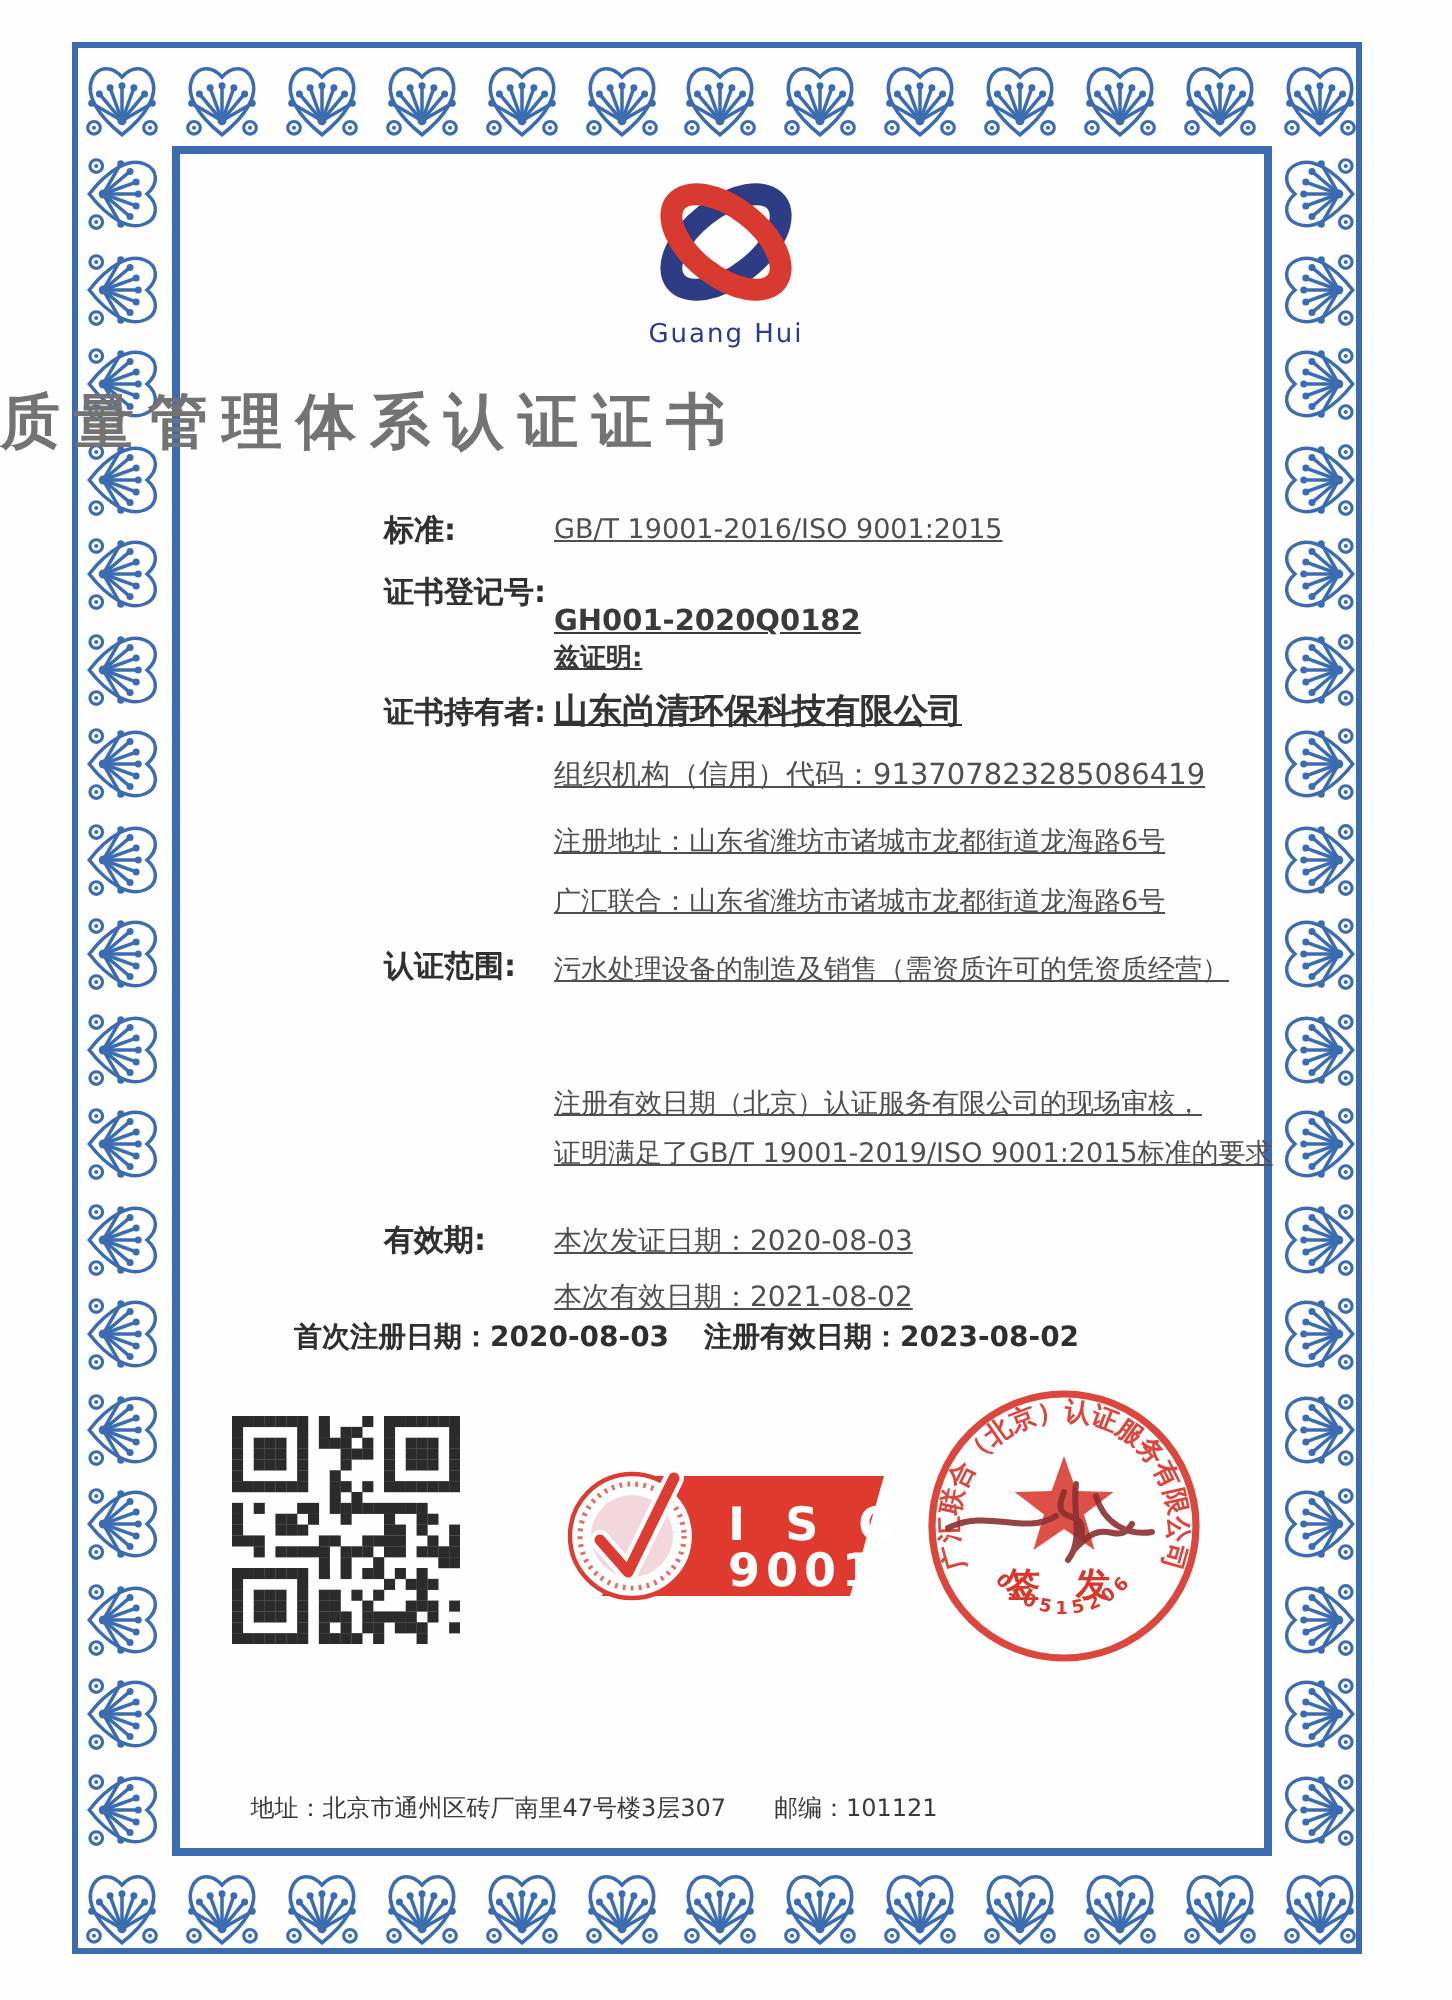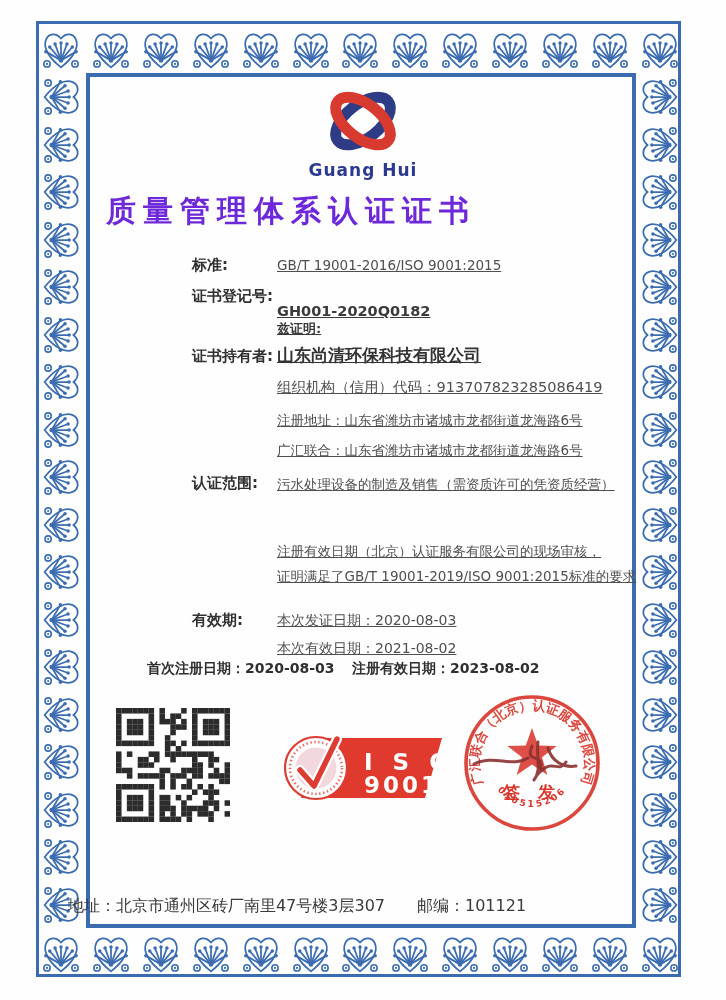--- a/index.html
+++ b/index.html
@@ -14,41 +14,41 @@
   .band{position:absolute;display:flex;justify-content:space-between;align-items:center;color:#3b6cb0;}
   #border-top   {left:40px;top:24px;width:641px;height:49px;}
   #border-bottom{left:40px;top:928px;width:641px;height:49px;}
   #border-left  {left:39px;top:76px;width:47px;height:850px;flex-direction:column;}
   #border-right {left:635px;top:76px;width:46px;height:850px;flex-direction:column;}
   .motif{width:42px;height:42px;flex:0 0 auto;}
   #border-left .motif{transform:rotate(90deg);}
   #border-right .motif{transform:rotate(-90deg);}
   
   .logo-wrap{position:absolute;left:0;top:88px;width:726px;text-align:center;}
-  .logo-text{margin-top:2px;font-size:17px;font-weight:bold;color:#2b3990;letter-spacing:1px;}
-  .cert-title{position:absolute;left:0;top:191px;width:582px;text-align:center;
-              font-size:30px;font-weight:bold;letter-spacing:7px;color:#6d28d9;}
+  .logo-text{margin-top:2px;font-size:13px;font-weight:normal;color:#2b3990;letter-spacing:1px;}
+  .cert-title{position:absolute;left:0;top:191px;width:582px;text-align:left;
+              font-size:30px;font-weight:bold;letter-spacing:7px;color:#737373;}
   
   .lbl{position:absolute;left:147px;font-size:15px;font-weight:bold;color:#303030;margin-left:45px;}
   .val{position:absolute;left:277px;font-size:13.5px;color:#4f4f4f;text-decoration:underline;}
   .val.strong{font-weight:bold;color:#3a3a3a;}
   .holder{font-size:17px;font-weight:bold;color:#333;}
   .orgcode{font-size:14.5px;}
   .datesrow{position:absolute;top:660px;left:0;width:726px;font-size:14px;font-weight:bold;color:#2f2f2f;}
   .datesrow span{position:absolute;white-space:nowrap;}
   #first-reg{left:147px;} #reg-valid{left:352px;}
   
   .qr{position:absolute;left:116px;top:708px;width:114px;height:114px;}
   .iso-badge{position:absolute;left:264px;top:726px;width:182px;height:82px;}
   .seal{position:absolute;left:448px;top:688px;width:168px;height:152px;}
   
   .footer{position:absolute;left:95px;top:840px;width:545px;font-size:11.8px;
           line-height:18.5px;color:#3a3a3a;}
   .addr{position:absolute;left:0;top:896px;width:594px;text-align:center;
-        font-size:16px;color:#3a3a3a;}
+        font-size:12px;color:#3a3a3a;}
 </style>
 </head>
 <body>
 
 <div class="page">
 
   <svg width="0" height="0" style="position:absolute">
     <defs>
       <symbol id="motif" viewBox="0 0 48 48">
         <path d="M24 45 C10 34 3 22 7 13 C10 6 18 5 24 12 C30 5 38 6 41 13 C45 22 38 34 24 45 Z" fill="none" stroke="currentColor" stroke-width="2"></path>

